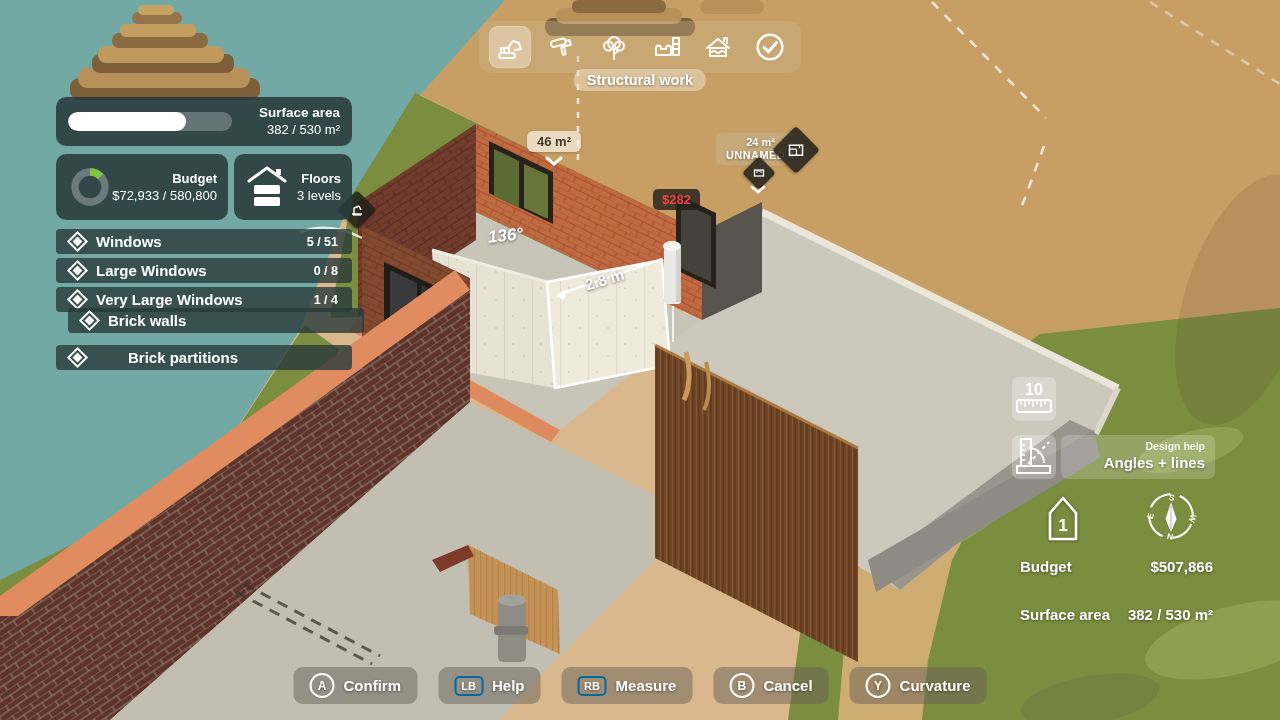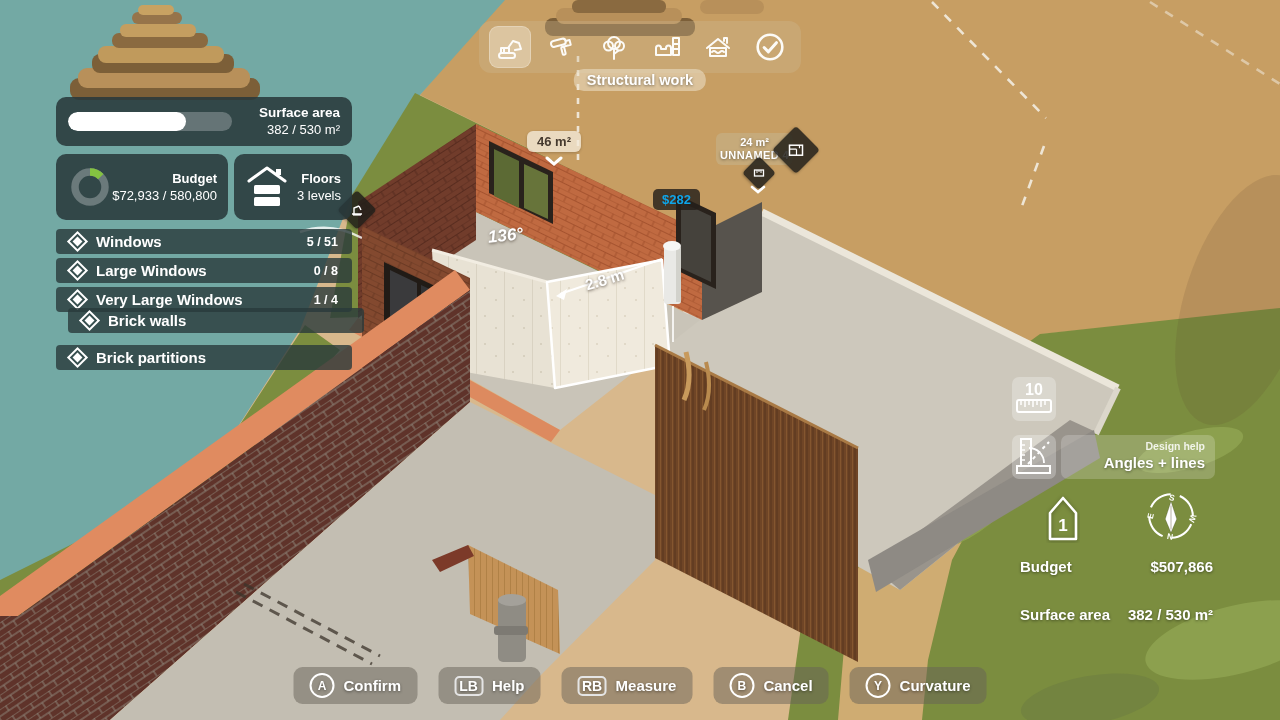--- a/index.html
+++ b/index.html
@@ -40,24 +40,24 @@
   .diamond{width:11px;height:11px;border:2.2px solid #fff;transform:rotate(45deg);
     margin:0 11px 0 14px;position:relative;flex:0 0 auto;}
   .diamond::after{content:"";position:absolute;left:2px;top:2px;right:2px;bottom:2px;background:#fff;}
   .mat-label{font-weight:bold;font-size:15px;}
   .mat-count{margin-left:auto;margin-right:14px;font-weight:bold;font-size:12.5px;}
 
   
   .tag-light{position:absolute;background:rgba(244,235,218,.78);color:#45392e;
     font-weight:bold;font-size:13px;padding:3px 10px;border-radius:6px;white-space:nowrap;
     box-shadow:0 1px 3px rgba(0,0,0,.2);}
-  .tag-dark{position:absolute;background:rgba(36,31,26,.82);color:#0ea5e9;
+  .tag-dark{position:absolute;background:rgba(36,31,26,.82);color:#ef4444;
     font-weight:bold;font-size:13px;padding:3px 9px;border-radius:5px;white-space:nowrap;}
   .room-tag{position:absolute;left:716px;top:133px;background:rgba(196,180,142,.55);
-    color:#fff;border-radius:6px;padding:3px 4px;text-align:center;line-height:13px;}
+    color:#fff;border-radius:6px;padding:3px 10px;text-align:center;line-height:13px;}
   .room-tag .l1{font-size:11px;font-weight:bold;}
   .room-tag .l2{font-size:11px;font-weight:bold;letter-spacing:.4px;}
   .dmark{position:absolute;background:rgba(33,30,26,.85);transform:rotate(45deg);
     display:flex;align-items:center;justify-content:center;border-radius:4px;
     box-shadow:0 1px 3px rgba(0,0,0,.35);}
   .dmark svg{transform:rotate(-45deg);}
   .meas-txt{position:absolute;color:#fff;font-weight:bold;
     text-shadow:0 1px 3px rgba(80,70,60,.8);white-space:nowrap;}
 
   
@@ -73,22 +73,22 @@
     color:#fff;font-weight:bold;font-size:15px;}
 
   
   .action-bar{position:absolute;left:640px;bottom:16px;transform:translateX(-50%);
     display:flex;gap:21px;}
   .pill{display:flex;align-items:center;gap:9px;background:rgba(104,98,88,.50);
     border-radius:9px;padding:0 16px;height:37px;color:#fff;font-weight:bold;font-size:15px;
     white-space:nowrap;}
   .btn-circ{width:21px;height:21px;border:2px solid #fff;border-radius:50%;
     display:flex;align-items:center;justify-content:center;font-size:12px;font-weight:bold;flex:0 0 auto;}
-  .btn-rect{width:25px;height:16px;border:2px solid #e5e5e5;border-radius:5px;
-    display:flex;align-items:center;justify-content:center;font-size:14px;font-weight:bold;flex:0 0 auto;text-align:center;}
+  .btn-rect{width:25px;height:16px;border:2px solid #0369a1;border-radius:5px;
+    display:flex;align-items:center;justify-content:center;font-size:11px;font-weight:bold;flex:0 0 auto;text-align:center;}
 </style>
 </head>
 <body>
 
 <div id="stage">
 
   <svg id="scene-svg" width="1280" height="720" viewBox="0 0 1280 720">
     <defs>
       <pattern id="brickO" width="20" height="11" patternUnits="userSpaceOnUse" patternTransform="rotate(26)">
         <rect width="20" height="11" fill="#c06a41"></rect>
@@ -366,21 +366,21 @@
   <div class="mat-row" style="top:287px;">
     <span class="diamond"></span>
     <span class="mat-label">Very Large Windows</span>
     <span class="mat-count">1 / 4</span>
   </div>
   <div class="mat-row" style="top:308px;margin-left:12px;">
     <span class="diamond"></span>
     <span class="mat-label">Brick walls</span>
     <span class="mat-count"></span>
   </div>
-  <div class="mat-row" style="top:345px;">
+  <div class="mat-row" style="top:345px;gap:32px;">
     <span class="diamond"></span>
     <span class="mat-label">Brick partitions</span>
     <span class="mat-count"></span>
   </div>
 
   <div class="help-icon-tile" style="top:377px;">
     <svg width="40" height="40" viewBox="0 0 40 40">
       <text x="20" y="16" text-anchor="middle" font-size="16" font-weight="bold" fill="#fff" font-family="Liberation Sans,sans-serif">10</text>
       <rect x="3" y="21" width="34" height="12" rx="2" stroke="#fff" stroke-width="2" fill="none"></rect>
       <path d="M7,21v5 M11,21v7 M15,21v5 M19,21v7 M23,21v5 M27,21v7 M31,21v5" stroke="#fff" stroke-width="1.5"></path>

